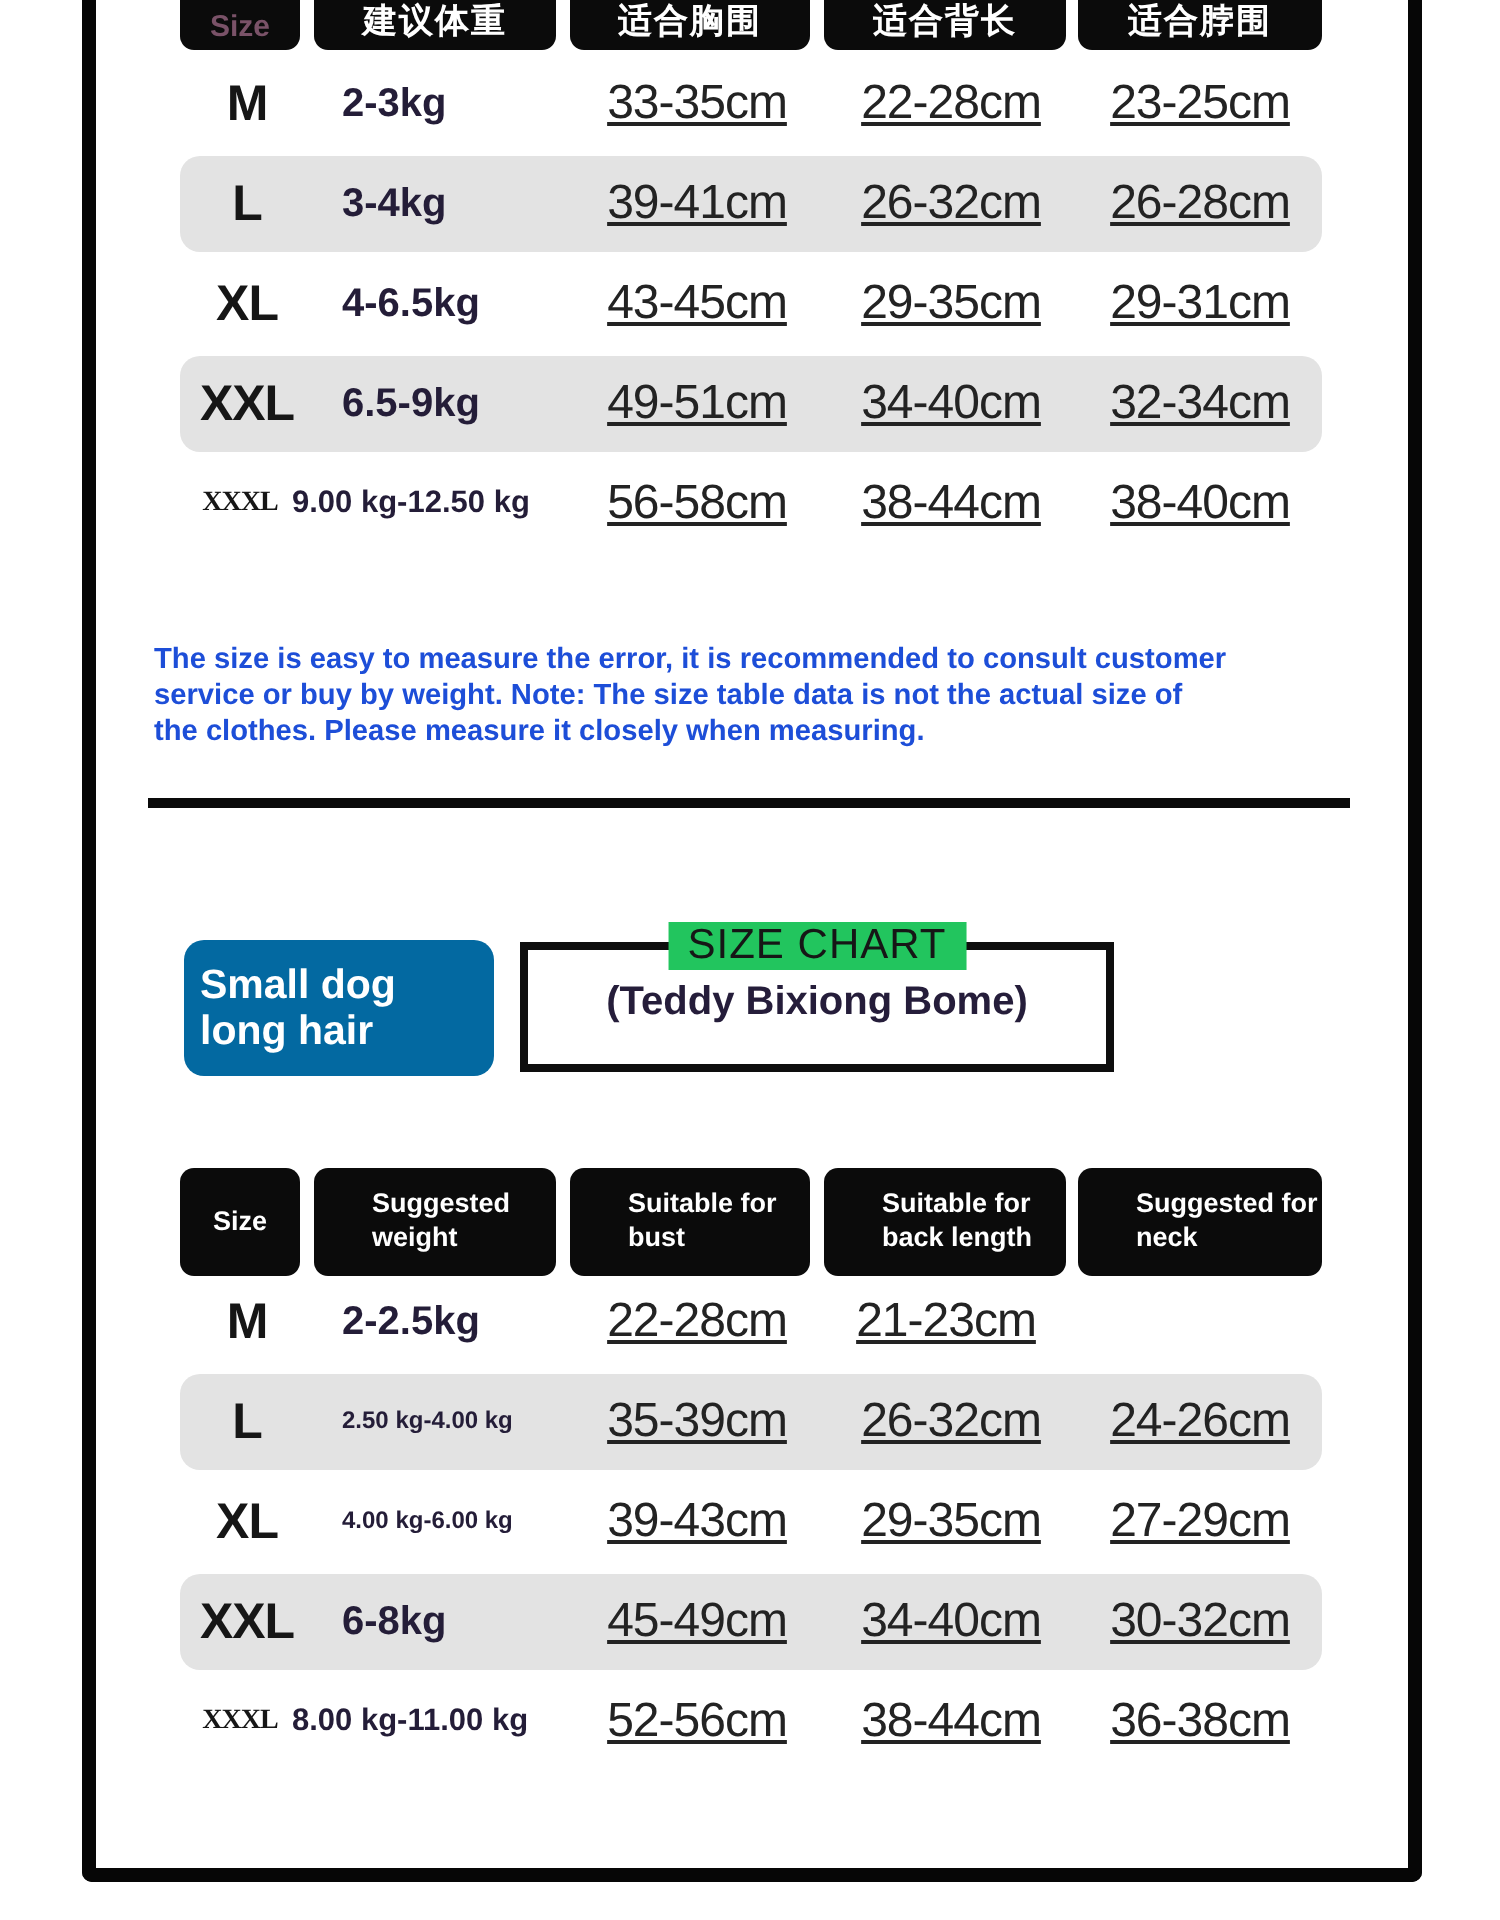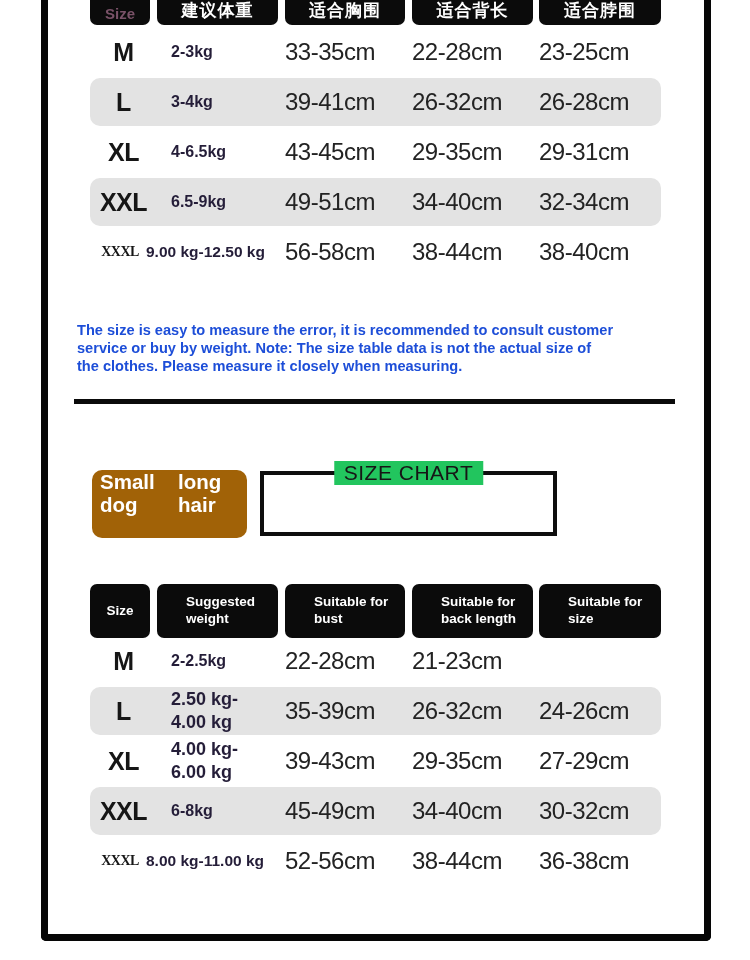--- a/index.html
+++ b/index.html
@@ -39,28 +39,28 @@
   .h5{left:539px;width:122px;}
 
   .trow{
     position:absolute;
     left:90px;width:571px;height:48px;
     display:flex;align-items:center;
     box-sizing:border-box;
   }
   .trow.shaded{background:#e3e3e3;border-radius:10px;}
   .cell-size{width:67px;text-align:center;font-weight:bold;font-size:25px;color:#161616;letter-spacing:-0.5px;}
-  .cell-weight{width:128px;box-sizing:border-box;padding-left:14px;font-weight:bold;font-size:16px;color:#241d38;}
-  .cell-val{font-size:24px;color:#232323;letter-spacing:-0.5px;}
+  .cell-weight{width:128px;box-sizing:border-box;padding-left:14px;font-weight:bold;font-size:20px;color:#241d38;}
+  .cell-val{text-align:center;font-size:24px;color:#232323;letter-spacing:-0.5px;text-decoration:underline;}
   .cell-bust{width:127px;}
   .cell-back{width:127px;}
   .cell-neck{width:122px;}
   .trow.compact .cell-size{font-size:14px;width:60px;font-family:Liberation Serif, serif;}
   .trow.compact .cell-weight{font-size:15.5px;padding-left:0;margin-left:-4px;width:139px;}
-  .trow.wrap .cell-weight{font-size:18px;line-height:1.3;}
+  .trow.wrap .cell-weight{font-size:12px;line-height:1.3;}
   .trow.wrap .cell-weight span{display:inline-block;max-width:102px;}
 
   
   .table-cn .hbox{
     top:-22px;height:47px;
     font-size:17px;
     align-items:flex-end;justify-content:center;
     padding-bottom:3px;
     letter-spacing:1px;
   }
@@ -81,23 +81,23 @@
     font-weight:bold;font-size:14.6px;line-height:18.2px;
     color:#e60f13;
   }
 
   
   .divider{position:absolute;left:74px;top:399px;width:601px;height:5px;background:#0a0a0a;}
 
   
   .tag-box{
     position:absolute;left:92px;top:470px;width:155px;height:68px;
-    background:#a16207;border-radius:10px;
+    background:#0369a1;border-radius:10px;
     color:#ffffff;font-weight:bold;font-size:20.5px;line-height:23px;
-    display:flex;flex-direction:row;justify-content:center;
+    display:flex;flex-direction:column;justify-content:center;
     padding-left:8px;box-sizing:border-box;
   }
   .chart-box{
     position:absolute;left:260px;top:471px;width:297px;height:65px;
     border:4px solid #0e0e0e;box-sizing:border-box;
     background:#ffffff;
   }
   .chart-title{
     position:absolute;top:-14px;left:50%;transform:translateX(-50%);
     background:#22c55e;padding:0 10px;white-space:nowrap;
@@ -175,37 +175,38 @@
   </div>
 
   <div class="divider"></div>
 
   <div class="tag-box">
     <span>Small dog</span>
     <span>long hair</span>
   </div>
   <div class="chart-box">
     <div class="chart-title">SIZE CHART</div>
+    <div class="chart-subtitle" style="color: rgb(37, 29, 58);">(Teddy Bixiong Bome)</div>
   </div>
 
   <section class="tbl table-en" id="table-en" style="top:584px;">
       <div class="hbox h1">
         <span>Size</span>
       </div>
       <div class="hbox h2">
         <span>Suggested weight</span>
       </div>
       <div class="hbox h3">
         <span>Suitable for bust</span>
       </div>
       <div class="hbox h4">
         <span>Suitable for back length</span>
       </div>
       <div class="hbox h5">
-        <span>Suitable for size</span>
+        <span>Suggested for neck</span>
       </div>
       <div class="trow" style="top: 53px;">
         <div class="cell-size"><span>M</span></div>
         <div class="cell-weight"><span>2-2.5kg</span></div>
         <div class="cell-val cell-back"><span>22-28cm</span></div>
         <div class="cell-val cell-neck"><span>21-23cm</span></div>
       </div>
       <div class="trow shaded wrap" style="top: 103px;">
         <div class="cell-size"><span>L</span></div>
         <div class="cell-weight"><span>2.50 kg-4.00 kg</span></div>

